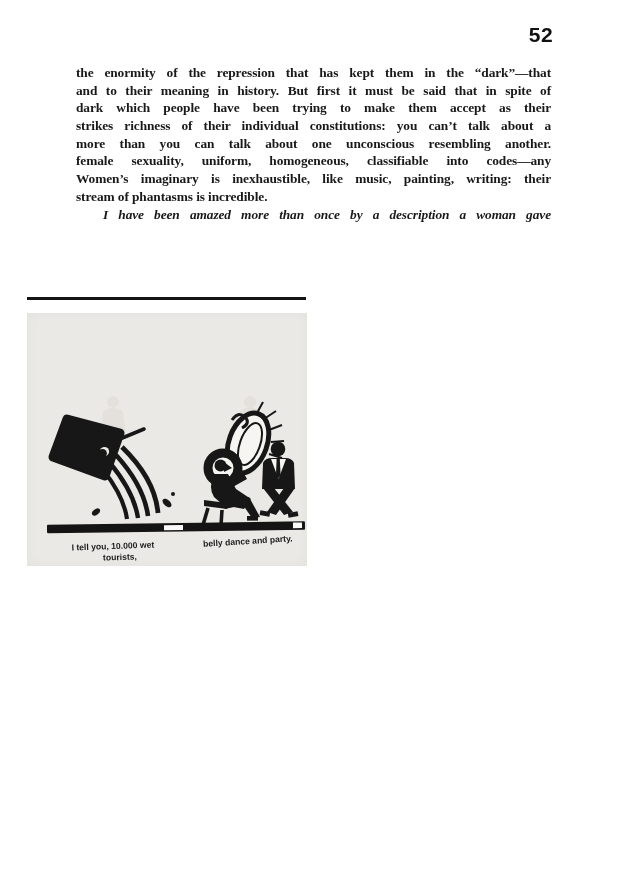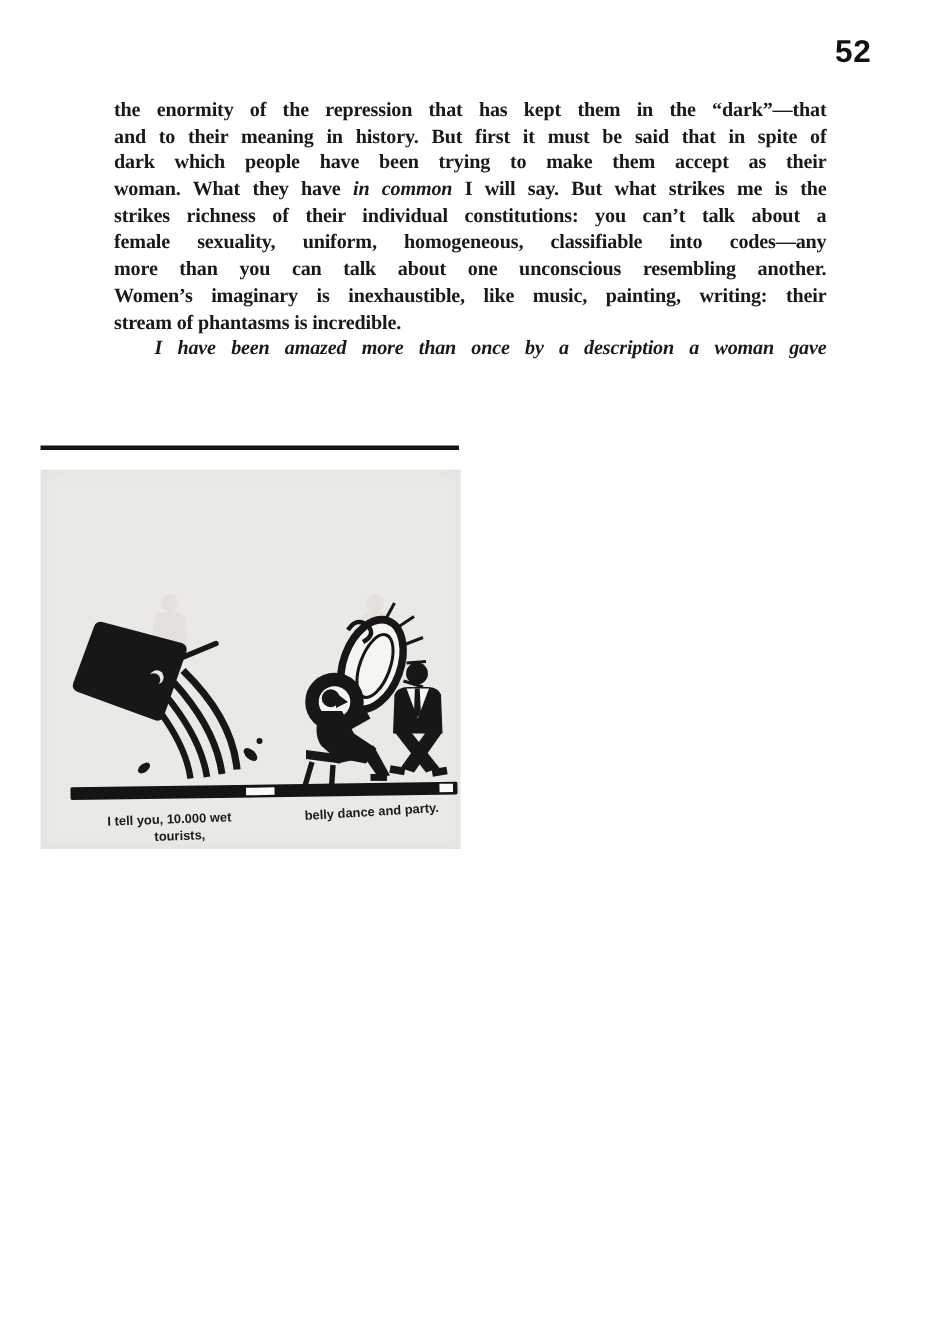--- a/index.html
+++ b/index.html
@@ -6,21 +6,21 @@
   body {
     width: 631px; height: 895px;
     background: #ffffff;
     font-family: "Liberation Serif", serif;
     position: relative;
     overflow: hidden;
   }
   .page-number {
     position: absolute;
     top: 23px; left: 501px; width: 80px;
-    text-align: right;
+    text-align: center;
     font-family: "Liberation Sans", sans-serif;
     font-weight: bold;
     font-size: 21px;
     color: #111;
     letter-spacing: 0.5px;
   }
   .text-block {
     position: absolute;
     left: 76px; top: 64px; width: 475px;
     color: #191919;
@@ -56,24 +56,23 @@
 </style>
 </head>
 <body>
 
 <div class="page-number">52</div>
 
 <div class="text-block">
   <div class="line">the enormity of the repression that has kept them in the “dark”—that</div>
   <div class="line">and to their meaning in history. But first it must be said that in spite of</div>
   <div class="line">dark which people have been trying to make them accept as their</div>
-  <div class="line"><span>woman. What they have </span><span class="it">in common</span><span> I will say. But what strikes me is the</span></div>
   <div class="line">strikes richness of their individual constitutions: you can’t talk about a</div>
+  <div class="line">more than you can talk about one unconscious resembling another.</div>
   <div class="line">female sexuality, uniform, homogeneous, classifiable into codes—any</div>
-  <div class="line">more than you can talk about one unconscious resembling another.</div>
   <div class="line">Women’s imaginary is inexhaustible, like music, painting, writing: their</div>
   <div class="line par-end">stream of phantasms is incredible.</div>
   <div class="line indent">I have been amazed more than once by a description a woman gave</div>
 </div>
 
 <div class="figure-rule"></div>
 
 <div class="figure">
   <svg width="280" height="253" viewBox="0 0 280 253">
 

